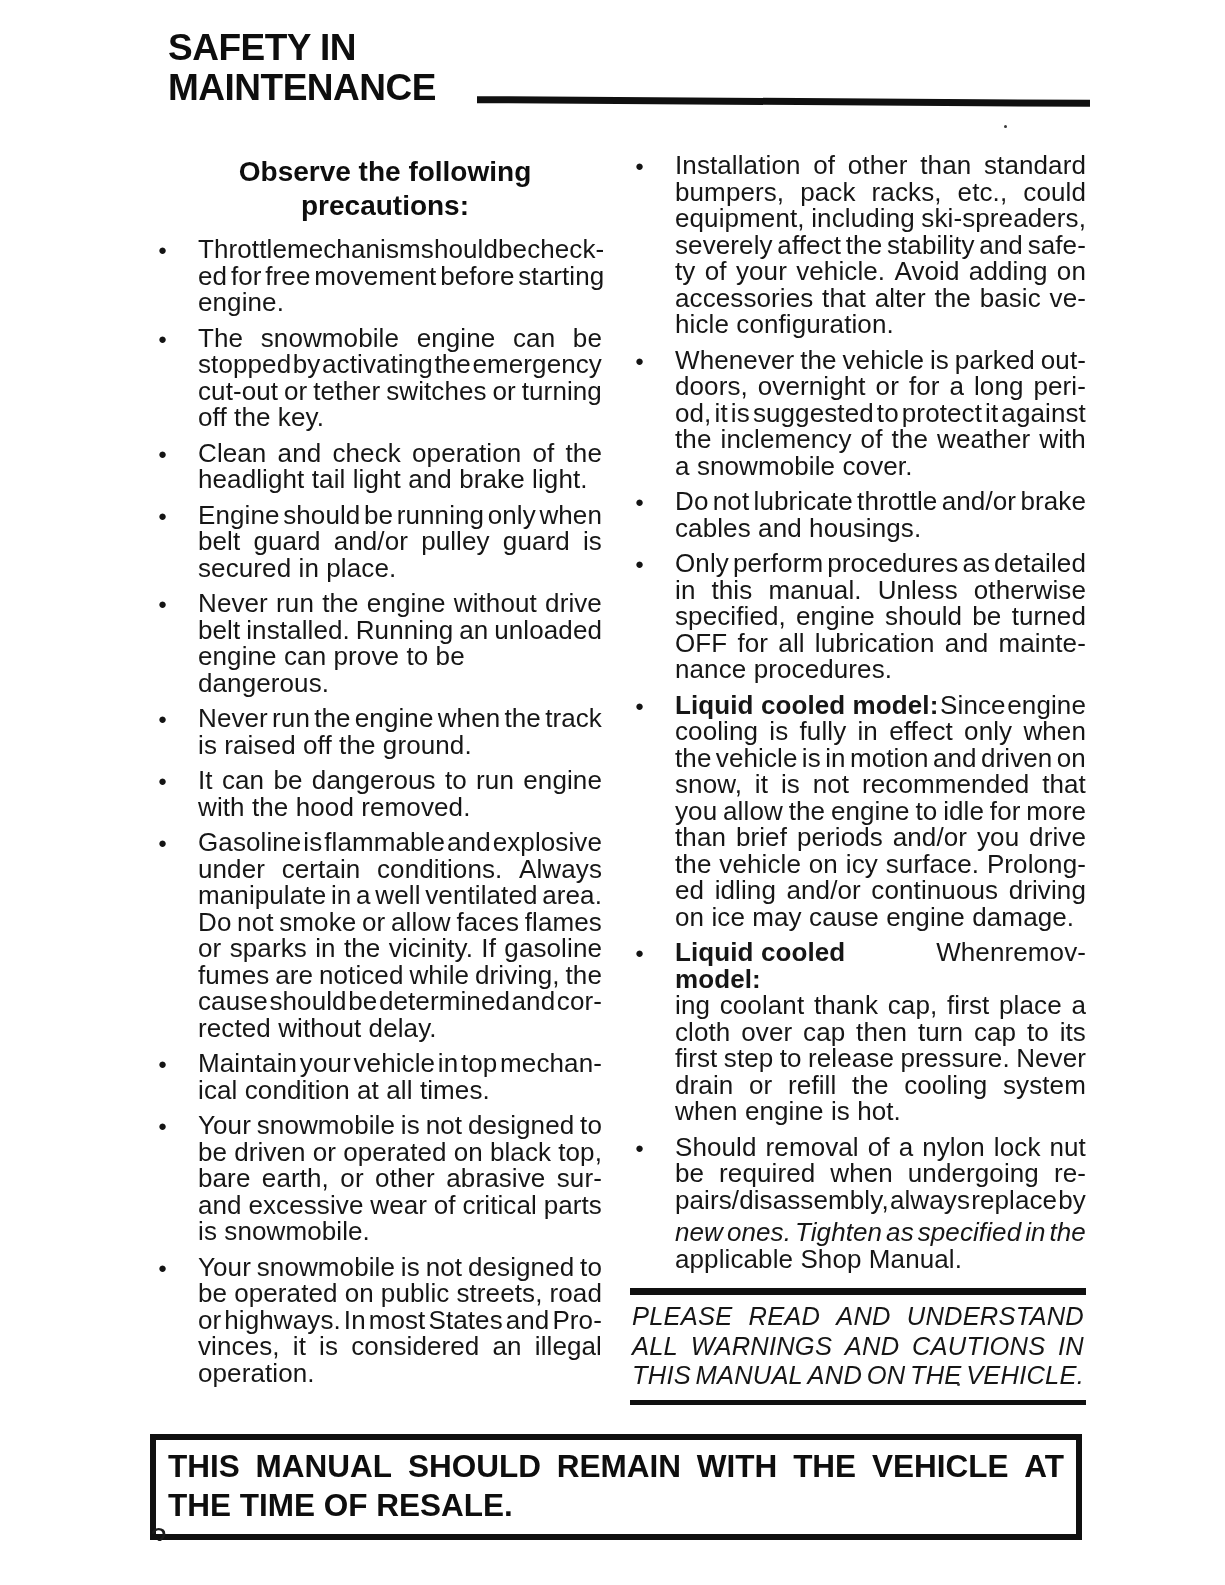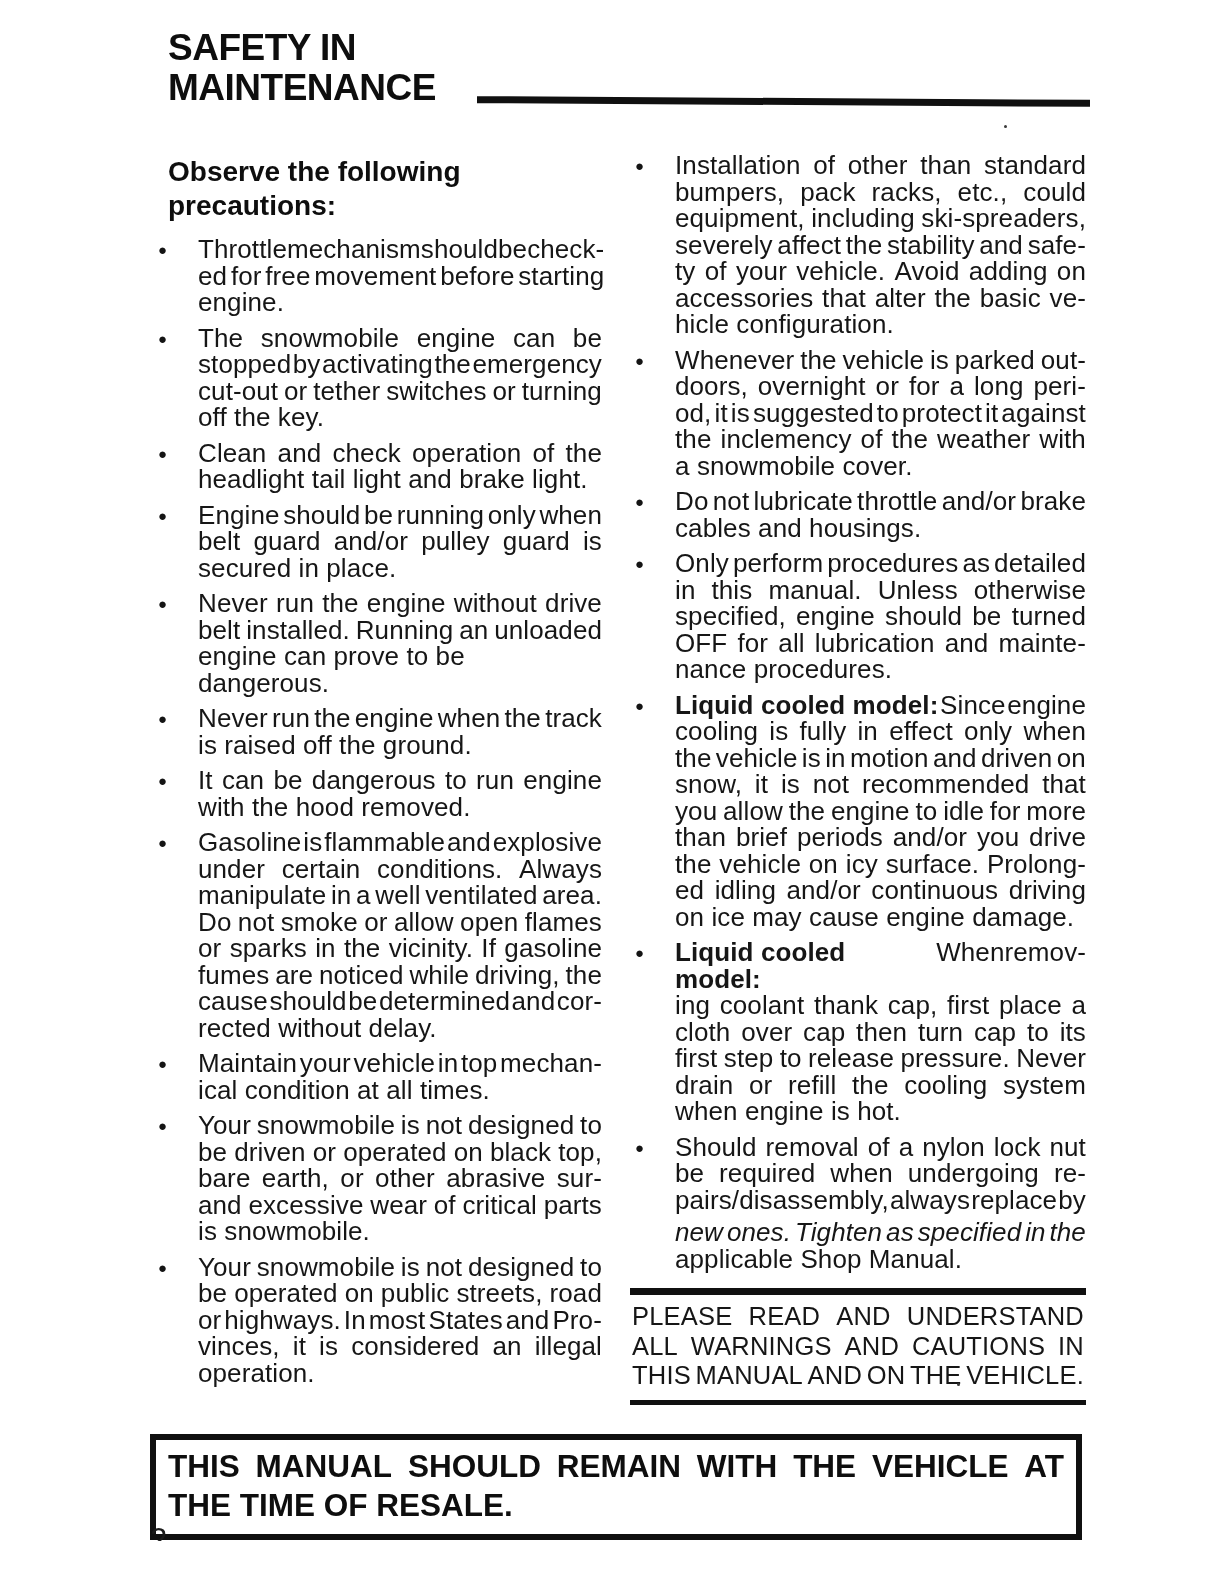--- a/index.html
+++ b/index.html
@@ -12,35 +12,35 @@
     line-height:40px; letter-spacing:-0.5px; color:#0e0e0e; white-space:nowrap;
   }
   .title-rule {
     position:absolute; left:477px; top:98px; width:613px; height:7px;
     background:#101010; transform:rotate(0.35deg);
   }
   .col { position:absolute; }
   .col-left  { left:156px; top:155px; width:446px; }
   .col-right { left:630px; top:152px; width:456px; }
   .section-heading {
-    font-size:28px; font-weight:700; line-height:34px; margin:0 0 13px 12px; color:#0e0e0e;
+    font-size:28px; font-weight:700; line-height:34px; margin:0 0 13px 12px; color:#0e0e0e;text-align:center;
   }
   .bullet { display:flex; margin-bottom:9px; }
   .col-left  .bullet { padding-left:2px; }
   .col-right .bullet { padding-left:5px; }
   .dot { flex:0 0 40px; font-size:15px; line-height:27px; color:#141414; }
   .btext { flex:1; font-size:26px; line-height:26.5px; letter-spacing:0.1px; }
   .ln { min-height:26.5px; }
   .ln.just { display:flex; justify-content:space-between; }
   .ln.italic { font-style:italic;margin-top:6px; }
   .notice {
     margin-top:16px; border-top:7px solid #101010; border-bottom:5px solid #101010;
     padding:7px 2px 9px 2px;
   }
-  .notice .ln { font-size:25.5px; line-height:29.5px; min-height:29.5px; letter-spacing:0.2px; }
+  .notice .ln { font-size:25.5px; line-height:29.5px; min-height:29.5px; letter-spacing:0.2px;font-style:italic; }
   .resale {
     position:absolute; left:150px; top:1434px; width:932px; box-sizing:border-box;
     border:6px solid #101010; padding:7px 12px 9px 12px; background:#ffffff;
   }
   .resale .ln { font-size:31.5px; font-weight:700; line-height:39px; min-height:39px; color:#0e0e0e; }
   .pageno { position:absolute; left:150px; top:1522px; font-size:31px; color:#1a1a1a; }
   .pageno-rule { position:absolute; left:179px; top:1548px; width:458px; height:5px; background:#111; }
   .blue-line { position:absolute; left:107px; top:1567px; width:124px; height:3px; }
   .bottom-band {
     position:absolute; left:0; top:1576px; width:1225px; height:9px;
@@ -226,21 +226,21 @@
               <span>well</span>
               <span>ventilated</span>
               <span>area.</span>
             </div>
             <div class="ln just">
               <span>Do</span>
               <span>not</span>
               <span>smoke</span>
               <span>or</span>
               <span>allow</span>
-              <span>open</span>
+              <span>faces</span>
               <span>flames</span>
             </div>
             <div class="ln just">
               <span>or</span>
               <span>sparks</span>
               <span>in</span>
               <span>the</span>
               <span>vicinity.</span>
               <span>If</span>
               <span>gasoline</span>

